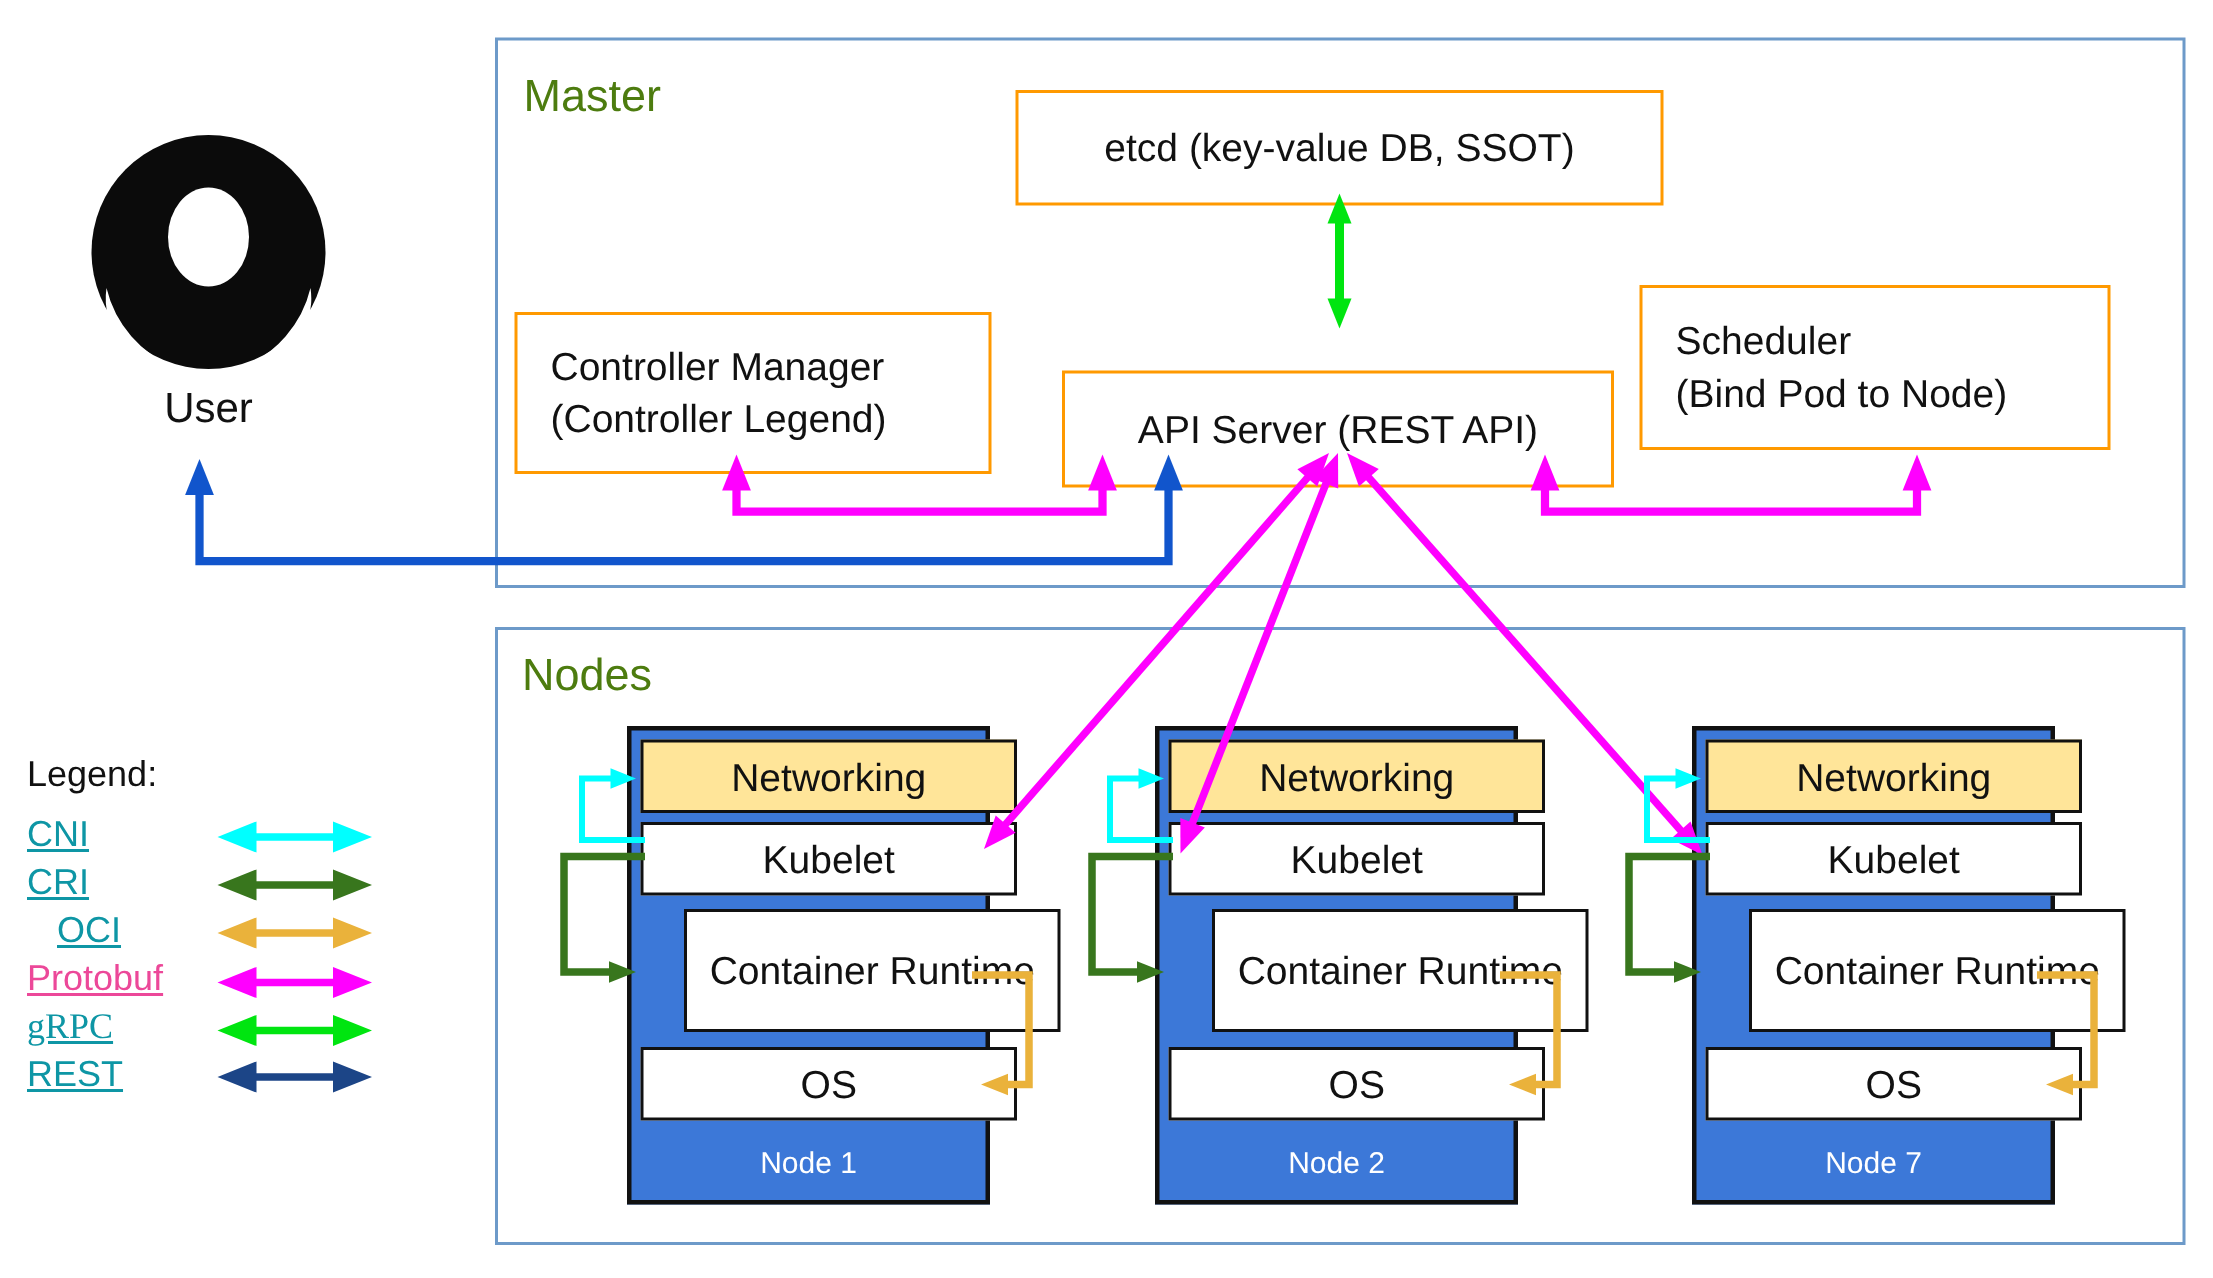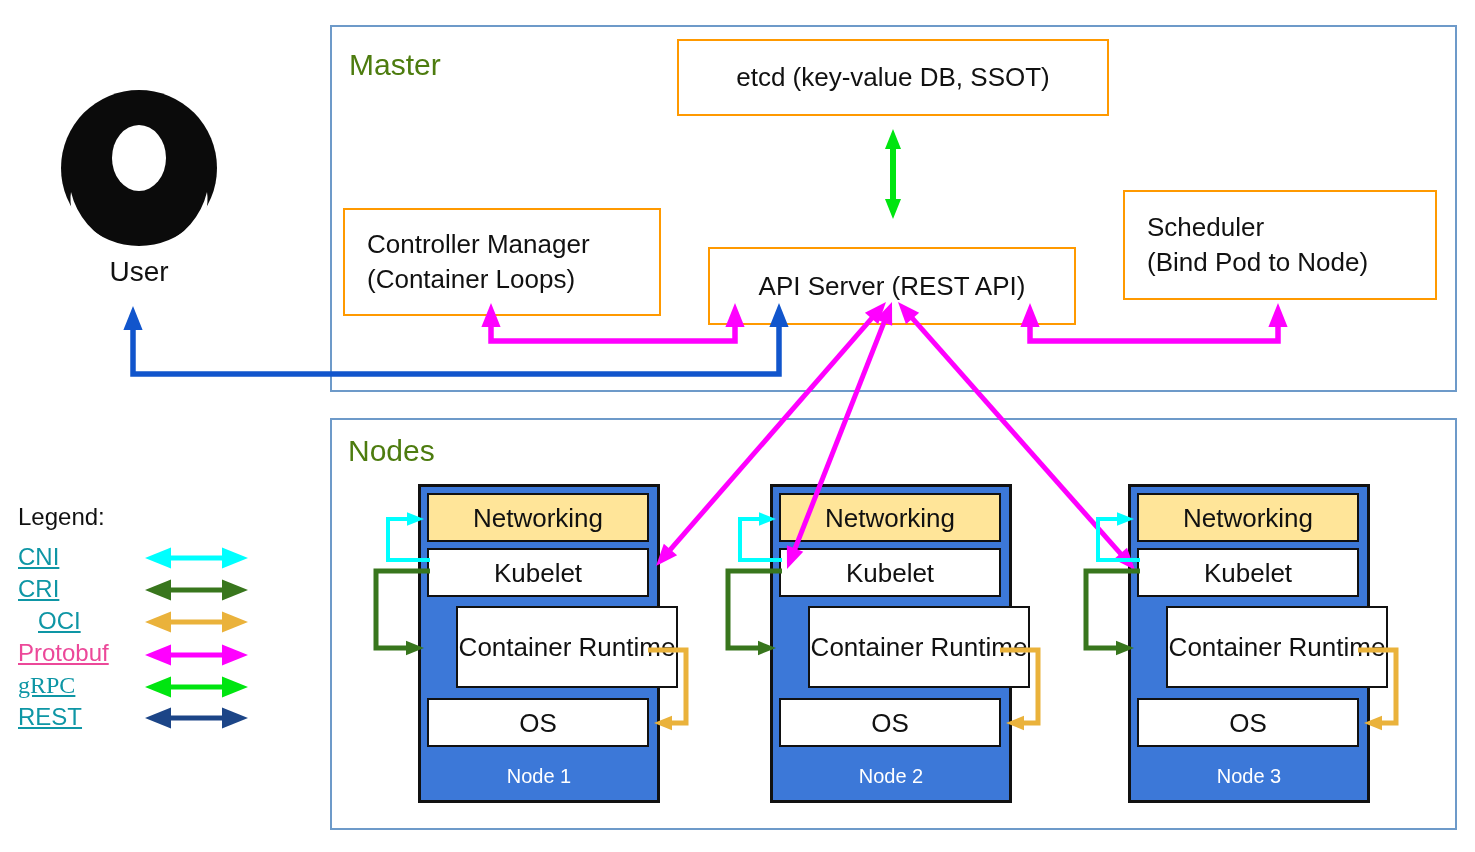--- a/index.html
+++ b/index.html
@@ -17,21 +17,21 @@
   .user-icon{position:absolute;left:59px;top:88px;width:160px;height:160px;}
   .user-label{position:absolute;left:59px;top:256px;width:160px;text-align:center;font-size:28px;}
   
   .legend{position:absolute;left:18px;top:503px;}
   .legend-title{font-size:24px;color:#111;height:38px;}
   .legend-row{height:32px;display:flex;align-items:center;}
   .legend-link{font-size:24px;text-decoration:underline;cursor:pointer;}
   
   .node{position:absolute;top:484px;width:242px;height:319px;background:#3c78d8;
         border:3px solid #111;box-sizing:border-box;}
-  .layer{position:absolute;left:6px;width:222px;background:#ffffff;border:2.5px solid #111;
+  .layer{position:absolute;left:6px;width:251px;background:#ffffff;border:2.5px solid #111;
          box-sizing:border-box;display:flex;align-items:center;justify-content:center;
          text-align:center;font-size:26px;line-height:30px;}
   .layer.networking{top:6px;height:49px;background:#ffe599;}
   .layer.kubelet{top:61px;height:49px;}
   .layer.runtime{top:119px;height:82px;margin-left:29px;}
   .layer.os{top:211px;height:49px;}
   .node-label{position:absolute;left:0;bottom:12px;width:100%;text-align:center;
               color:#ffffff;font-size:20px;}
   
   .arrows{position:absolute;left:0;top:0;width:1475px;height:852px;z-index:10;pointer-events:none;}
@@ -40,34 +40,34 @@
 <body>
 
 <div class="canvas">
 
   <div class="frame" style="left:330px;top:25px;width:1123px;height:363px;"></div>
   <div class="frame-title" style="left:349px;top:48px;">Master</div>
 
   <div class="frame" style="left:330px;top:418px;width:1123px;height:408px;"></div>
   <div class="frame-title" style="left:348px;top:434px;">Nodes</div>
 
-  <div class="obox center" style="left:677px;top:39px;width:432px;height:77px;">
+  <div class="obox center" style="left:677px;top:60px;width:432px;height:77px;">
     <span>etcd (key-value DB, SSOT)</span>
   </div>
 
   <div class="obox left" style="left:343px;top:208px;width:318px;height:108px;">
     <span>Controller Manager</span>
-    <span>(Container Loops)</span>
+    <span>(Controller Legend)</span>
   </div>
 
   <div class="obox center" style="left:708px;top:222px;width:368px;height:78px;margin-top:25px;">
     <span>API Server (REST API)</span>
   </div>
 
-  <div class="obox left" style="left:1123px;top:190px;width:314px;height:110px;">
+  <div class="obox left" style="left:1093px;top:190px;width:314px;height:110px;">
     <span>Scheduler</span>
     <span>(Bind Pod to Node)</span>
   </div>
 
   <svg class="user-icon" viewBox="0 0 160 160">
     <circle cx="80" cy="80" r="78" fill="#0b0b0b"></circle>
     <ellipse cx="80" cy="70" rx="27" ry="33" fill="#ffffff"></ellipse>
     <path d="M 12,104 A 76,76 0 0 0 58,157 A 46,46 0 0 1 12,104 Z" fill="#ffffff"></path>
     <path d="M 148,104 A 76,76 0 0 1 102,157 A 46,46 0 0 0 148,104 Z" fill="#ffffff"></path>
   </svg>
@@ -111,21 +111,21 @@
     <div class="layer runtime">Container Runtime</div>
     <div class="layer os">OS</div>
     <div class="node-label">Node 2</div>
   </div>
 
   <div class="node" style="left:1128px;">
     <div class="layer networking">Networking</div>
     <div class="layer kubelet">Kubelet</div>
     <div class="layer runtime">Container Runtime</div>
     <div class="layer os">OS</div>
-    <div class="node-label">Node 3</div>
+    <div class="node-label">Node 7</div>
   </div>
 
   <svg class="arrows" viewBox="0 0 1475 852">
       <polyline points="893,144 893,204" fill="none" stroke="#00e510" stroke-width="6"></polyline>
       <polygon points="893,219 885,199 901,199" fill="#00e510"></polygon>
       <polygon points="893,129 901,149 885,149" fill="#00e510"></polygon>
       <polyline points="491,321 491,341 735,341 735,321" fill="none" stroke="#ff00ff" stroke-width="5.5"></polyline>
       <polygon points="735,303 744.6,327 725.4,327" fill="#ff00ff"></polygon>
       <polygon points="491,303 500.6,327 481.4,327" fill="#ff00ff"></polygon>
       <polyline points="1030,321 1030,341 1278,341 1278,321" fill="none" stroke="#ff00ff" stroke-width="5.5"></polyline>

